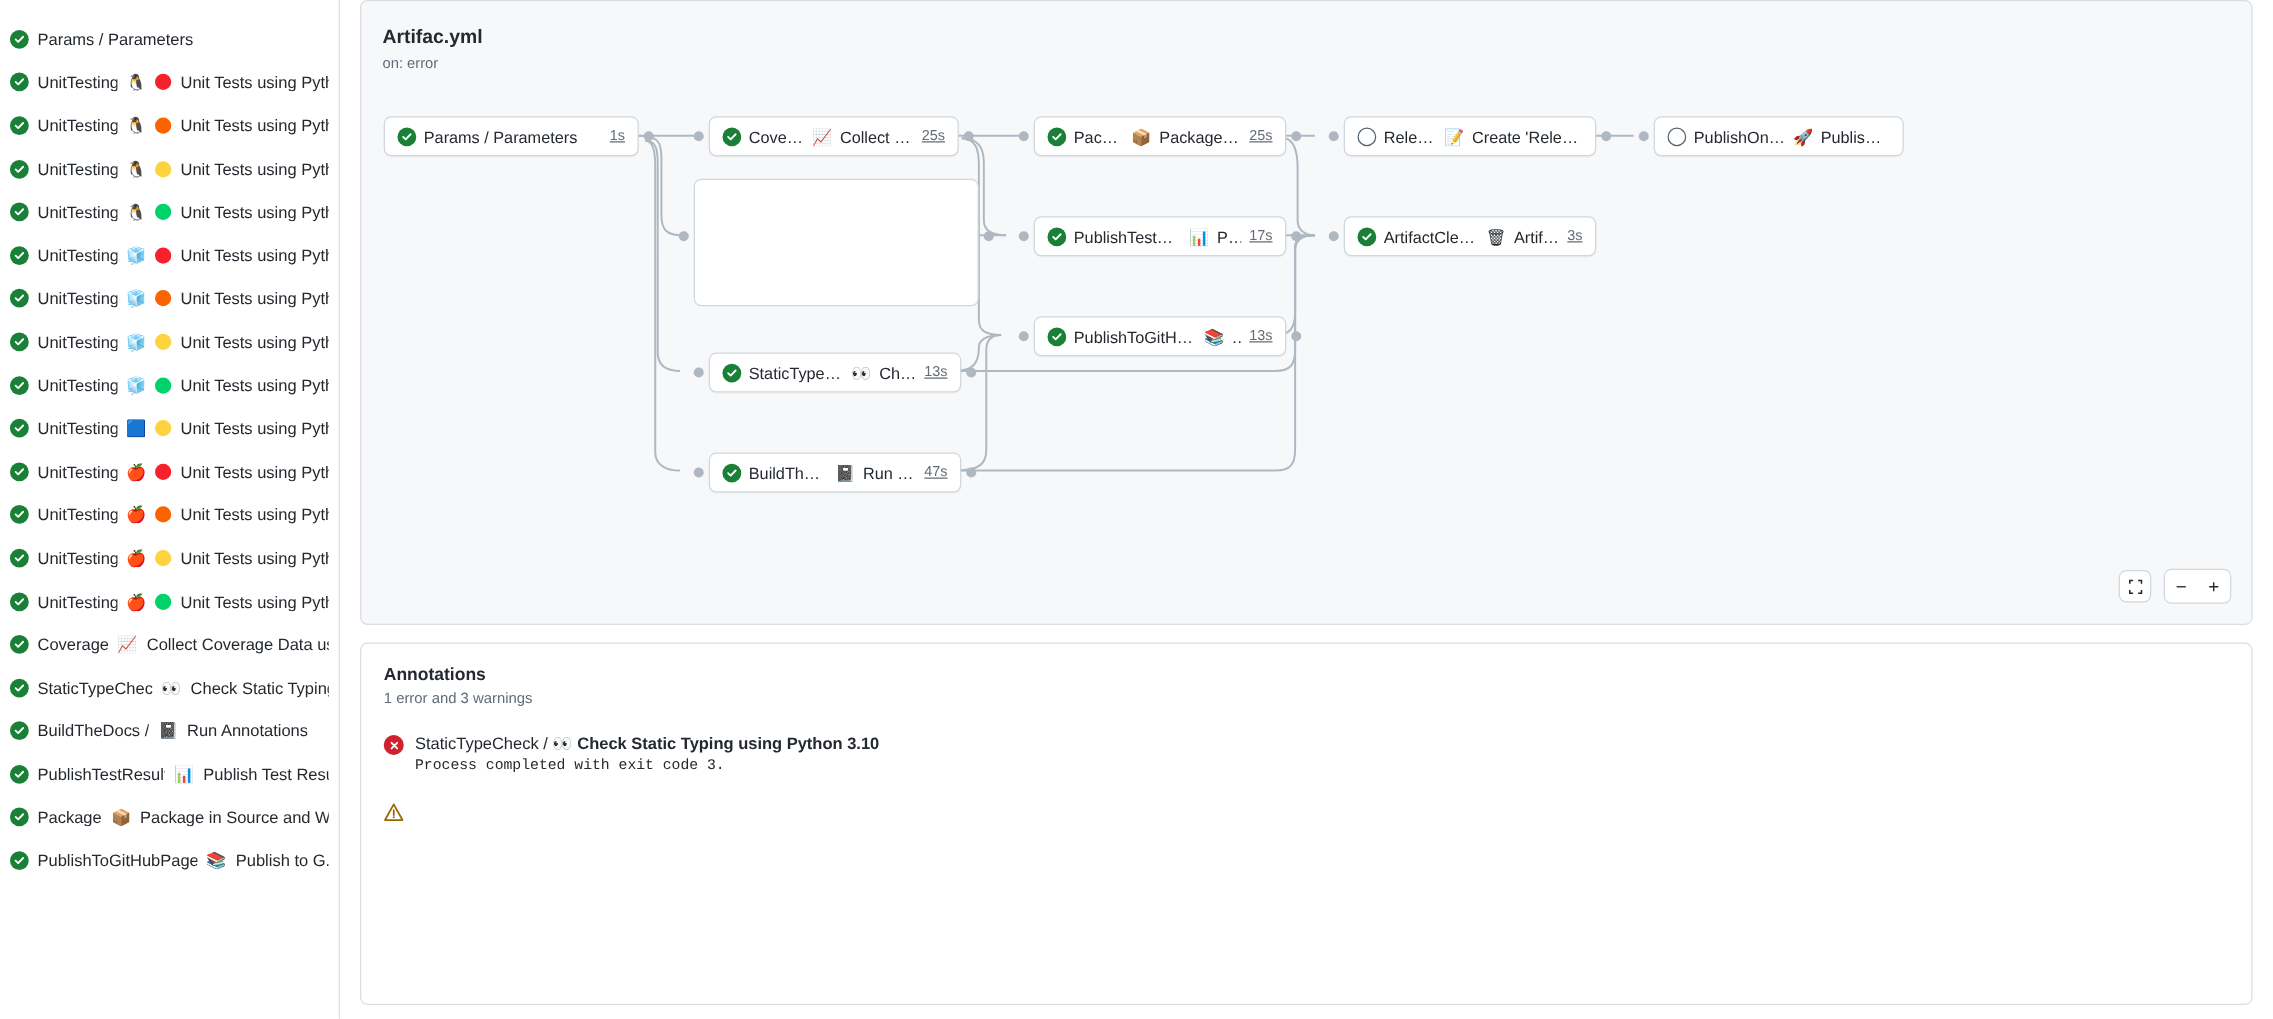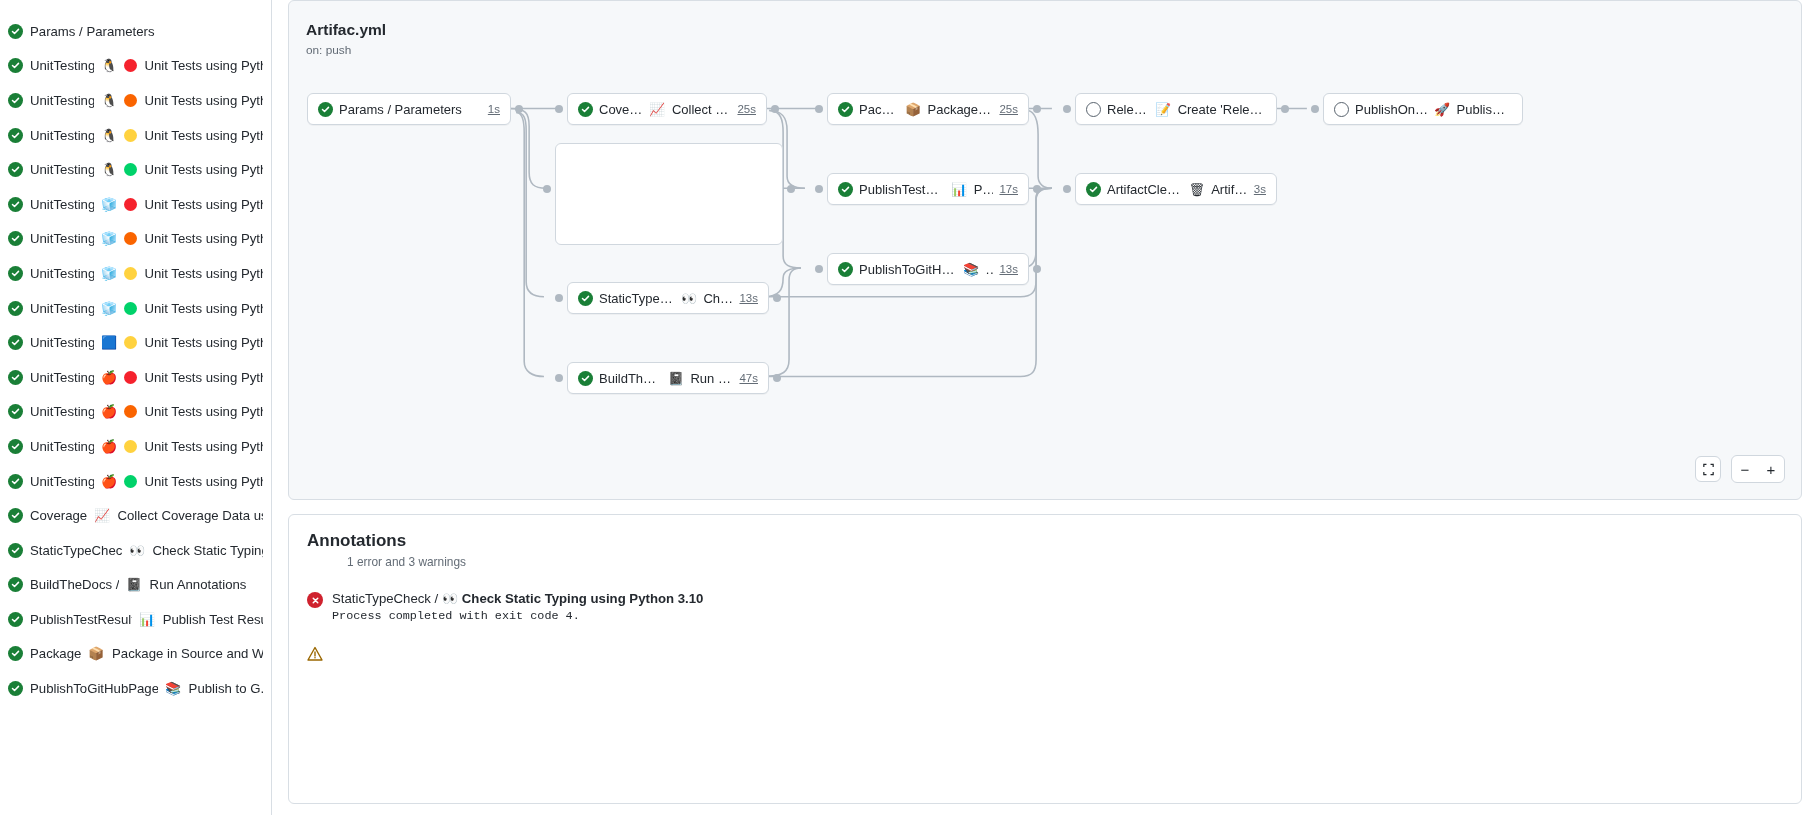--- a/index.html
+++ b/index.html
@@ -127,22 +127,22 @@
 
   
   .ann-card {
     margin-top: 14px;
     border: 1px solid #d8dee4;
     border-radius: 6px;
     background: #fff;
     height: 290px;
     padding: 16px 18px;
   }
-  .ann-title { font-size: 17px; font-weight:600; color:#24292f; }
-  .ann-sub { font-size: 11.9px; color:#636c76; margin-top:4px;margin-left:40px; }
+  .ann-title { font-size: 14px; font-weight:600; color:#24292f; }
+  .ann-sub { font-size: 11.9px; color:#636c76; margin-top:4px; }
   .ann-row { display:flex; gap:9px; margin-top:22px; }
   .ann-icon { width:16px; height:16px; min-width:16px; border-radius:50%; display:flex; align-items:center; justify-content:center; margin-top:1px;}
   .ann-icon.err { background:#cf222e; }
   .ann-icon.warn { background:transparent; }
   .ann-head { font-size:13.2px; color:#24292f; }
   .ann-head .bold { font-weight:600; }
   .ann-msg { font-size:11.8px; color:#24292f; margin-top:3px; font-family:"Liberation Mono", monospace; }
 </style>
 </head>
 <body>
@@ -360,21 +360,21 @@
         <span class="side-label">PublishToGitHubPages /</span>
         <span class="emoji">📚</span>
         <span class="side-label">Publish to G...</span>
       </div>
     </div>
 
   <div class="main">
 
     <div class="graph-card">
       <div class="graph-title">Artifac.yml</div>
-      <div class="graph-sub">on: push</div>
+      <div class="graph-sub">on: error</div>
 
       <svg class="edges" viewBox="0 0 1530 500" preserveAspectRatio="none">
         <g fill="none" stroke="#afb8c1" stroke-width="1.6">
 
           <path d="M 222 108 L 250 108 L 250 108 L 272 108"></path>
 
           <path d="M 222 108 C 240 108 243 112 243 126 L 243 172 C 243 184 248 188 260 188"></path>
 
           <path d="M 230 112 C 238 112 240 118 240 130 L 240 282 C 240 292 246 297 258 297"></path>
 
@@ -557,21 +557,21 @@
       <div class="ann-sub">1 error and 3 warnings</div>
       <div id="ann-list">
           <div class="ann-row">
             <span class="ann-icon err">
               <svg viewBox="0 0 12 12" width="9" height="9">
                 <path d="M3 3 L9 9 M9 3 L3 9" stroke="#fff" stroke-width="2" stroke-linecap="round"></path>
               </svg>
             </span>
             <div>
               <div class="ann-head"><span>StaticTypeCheck /</span> <span class="emoji">👀</span> <span class="bold">Check Static Typing using Python 3.10</span></div>
-              <div class="ann-msg">Process completed with exit code 4.</div>
+              <div class="ann-msg">Process completed with exit code 3.</div>
             </div>
           </div>
           <div class="ann-row">
             <span class="ann-icon warn">
               <svg viewBox="0 0 16 16" width="16" height="16">
                 <path d="M8 1.5 L15 14 H1 Z" fill="none" stroke="#9a6700" stroke-width="1.4" stroke-linejoin="round"></path>
                 <path d="M8 6 V10" stroke="#9a6700" stroke-width="1.4" stroke-linecap="round"></path>
                 <circle cx="8" cy="11.8" r="0.8" fill="#9a6700"></circle>
               </svg>
             </span>

